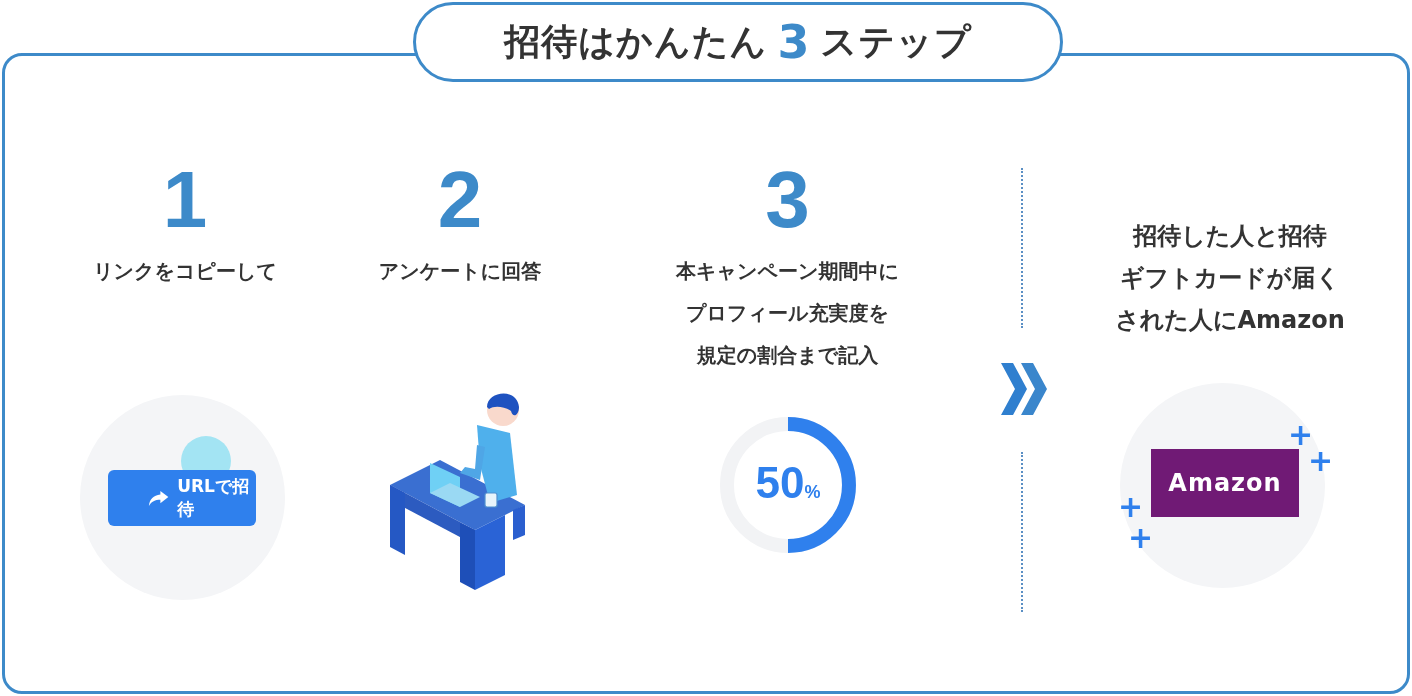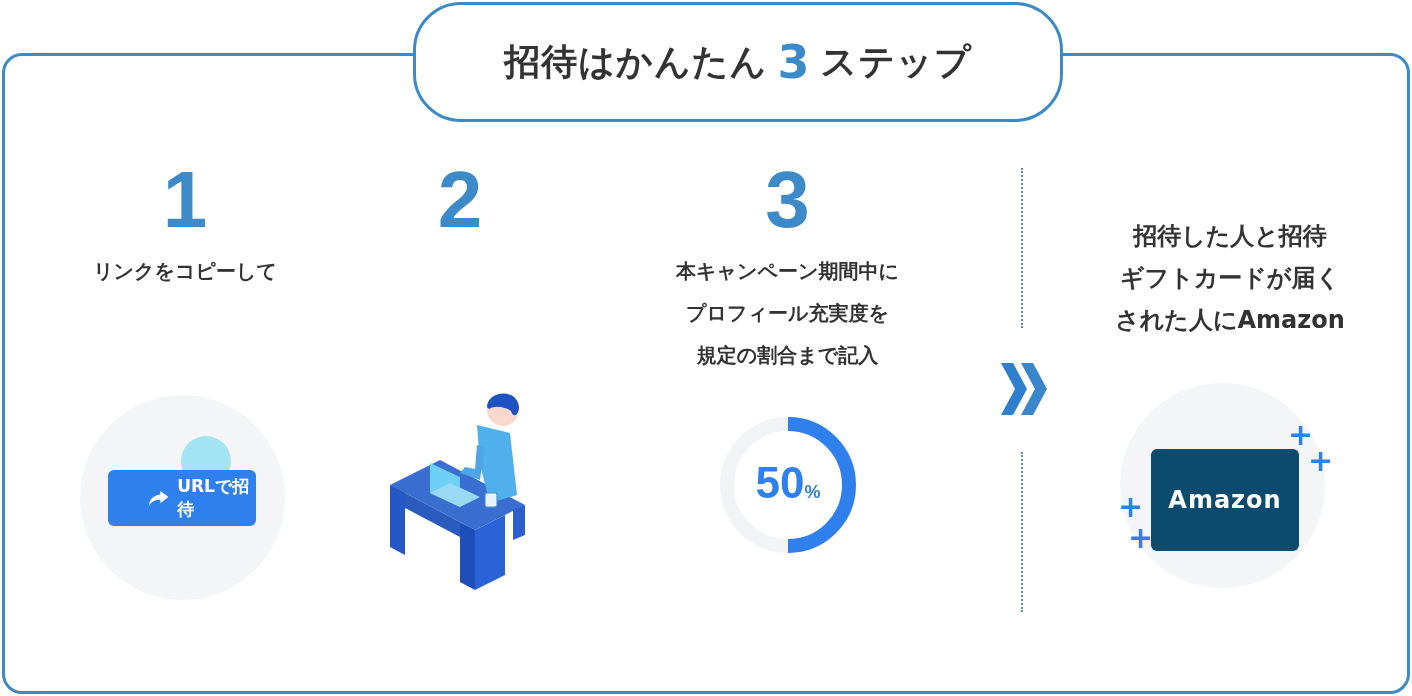--- a/index.html
+++ b/index.html
@@ -4,21 +4,21 @@
   <style>
     * { box-sizing: border-box; margin: 0; padding: 0; }
     html, body { width: 1412px; height: 696px; background: #ffffff; overflow: hidden; }
     body { position: relative; font-family: "DejaVu Sans", "Liberation Sans", sans-serif; color: #333333; }
 
     .frame {
       position: absolute; left: 2px; top: 53px; width: 1408px; height: 641px;
       border: 3px solid #3d8ac9; border-radius: 20px; background: #ffffff;
     }
     .title-pill {
-      position: absolute; left: 413px; top: 2px; width: 650px; height: 120px;
+      position: absolute; left: 413px; top: 2px; width: 650px; height: 80px;
       border: 3px solid #3d8ac9; border-radius: 48px; background: #ffffff;
       display: flex; align-items: center; justify-content: center;
       font-weight: bold; font-size: 36px; color: #333333; letter-spacing: 1px;
     }
     .title-pill .num { color: #3d8ac9; font-size: 46px; margin: 0 10px; }
 
     .step {
       position: absolute; text-align: center; font-weight: bold; color: #333333;
     }
     .step .num {
@@ -57,22 +57,22 @@
     }
     .progress-label .big { font-size: 44px; }
     .progress-label .pct { font-size: 18px; }
 
     
     .result-desc {
       position: absolute; left: 1080px; top: 215px; width: 300px; text-align: center;
       font-weight: bold; font-size: 24px; line-height: 42px; color: #333333;
     }
     .amazon-card {
-      position: absolute; left: 1151px; top: 449px; width: 148px; height: 102px;
-      border-radius: 6px; background: #0c4a6e; color: #ffffff;
+      position: absolute; left: 1151px; top: 449px; width: 148px; height: 68px;
+      border-radius: 0; background: #701a75; color: #ffffff;
       display: flex; align-items: center; justify-content: center;
       font-size: 24px; font-weight: bold; letter-spacing: 1px;
     }
     .plus { position: absolute; color: #2f80ed; font-size: 30px; font-weight: bold; line-height: 1; }
   </style>
 </head>
 <body>
 
 <div class="frame"></div>
 
@@ -93,20 +93,21 @@
 <div class="url-btn">
   <svg width="24" height="20" viewBox="0 0 24 20">
     <path d="M14 2 L23 9 L14 16 L14 12 C8 12 4 14 1 19 C2 11 6 7 14 6 Z" fill="#ffffff"></path>
   </svg>
   <span>URLで招待</span>
 </div>
 
 <div class="step" style="left:330px; top:160px; width:260px;">
   <div class="num">2</div>
   <div class="desc">
+    <div>アンケートに回答</div>
   </div>
 </div>
 <svg style="position:absolute; left:385px; top:385px;" width="150" height="205" viewBox="0 0 150 205">
 
   <polygon points="5,100 55,75 140,120 90,145" fill="#3a6fd1"></polygon>
 
   <polygon points="5,100 90,145 90,160 5,115" fill="#2c5bc0"></polygon>
 
   <polygon points="5,100 20,108 20,170 5,162" fill="#2558c4"></polygon>
 

